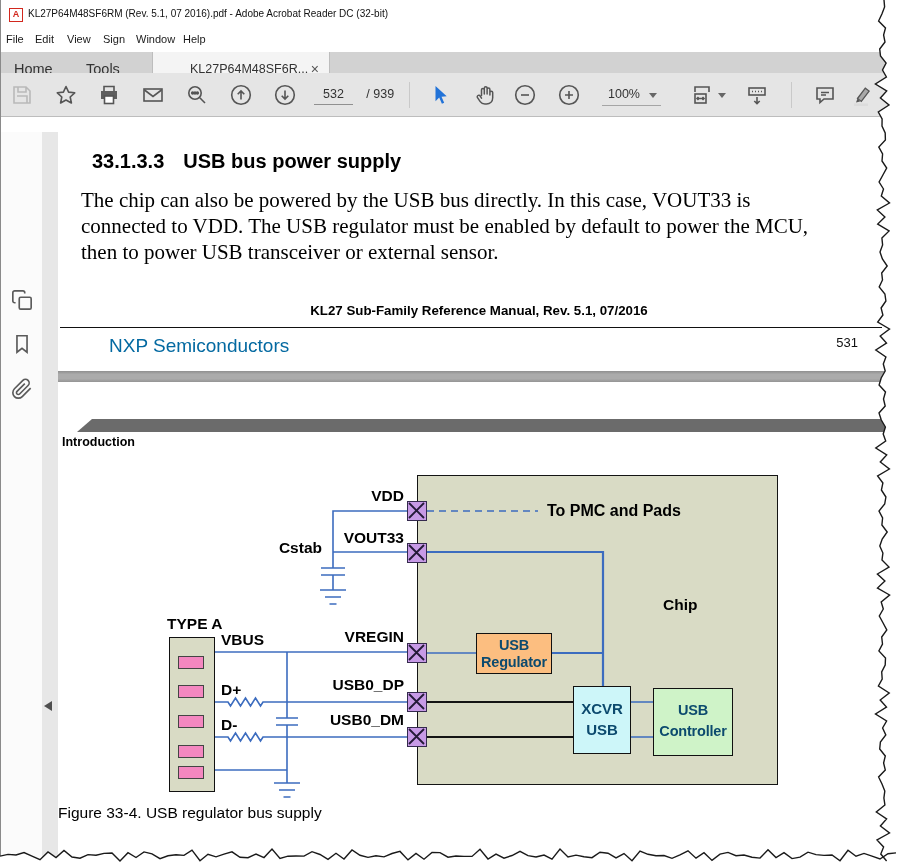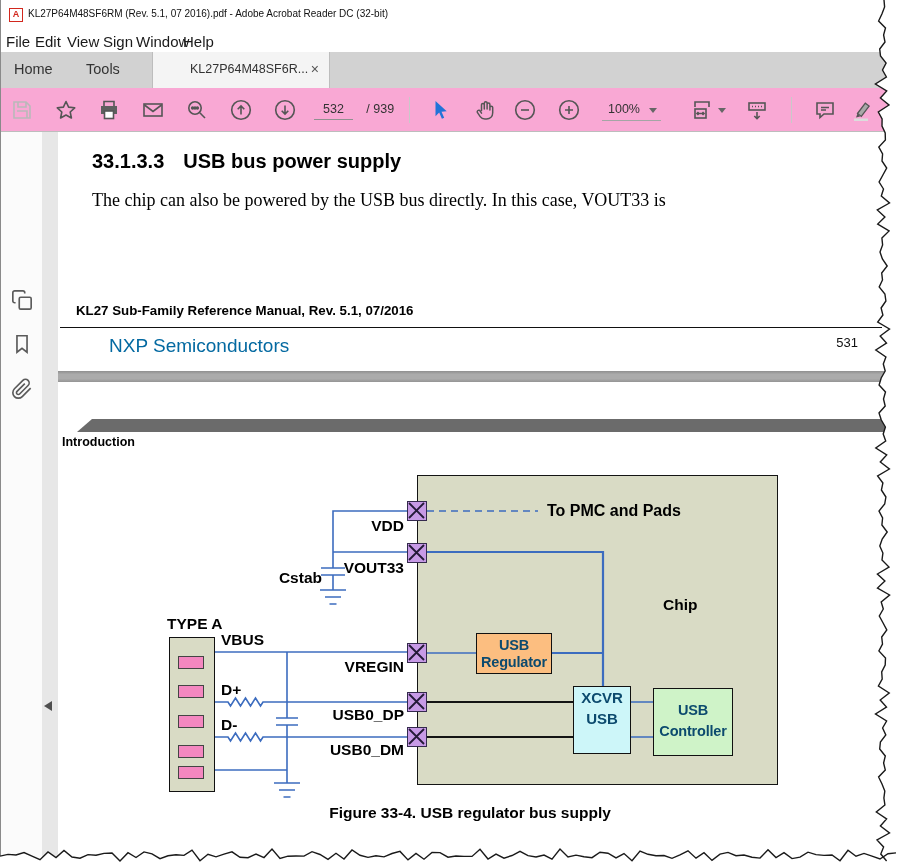--- a/index.html
+++ b/index.html
@@ -5,28 +5,28 @@
   html,body{margin:0;padding:0;background:#fff;}
   .screen{position:relative;width:900px;height:864px;background:#fff;overflow:hidden;
           font-family:"Liberation Sans",sans-serif;}
   
   .titlebar{position:absolute;left:0;top:0;width:100%;height:30px;background:#fff;}
   .app-icon{position:absolute;left:9px;top:8px;width:14px;height:14px;border:1.5px solid #d2281e;
             box-sizing:border-box;color:#d2281e;font:bold 9px/11px "Liberation Sans",sans-serif;
             text-align:center;background:#fff;}
   .title-text{position:absolute;left:28px;top:8px;font-size:10px;color:#111;}
   .menubar{position:absolute;left:0;top:30px;width:100%;height:22px;background:#fff;}
-  .menubar span{position:absolute;top:3px;font-size:15px;color:#1a1a1a;}
+  .menubar span{position:absolute;top:3px;font-size:11px;color:#1a1a1a;}
   .tabbar{position:absolute;left:0;top:52px;width:100%;height:36px;background:#d2d2d2;}
   .tab-static{position:absolute;top:9px;font-size:14.5px;color:#333;}
   .tab-active{position:absolute;left:152px;top:0;width:178px;height:36px;background:#f4f4f4;
               border-left:1px solid #bdbdbd;border-right:1px solid #bdbdbd;box-sizing:border-box;}
   .tab-active .tlabel{position:absolute;left:24px;top:10px;font-size:12.5px;color:#333;margin-left:13px;}
   .tab-close{position:absolute;right:10px;top:9px;font-size:14px;color:#555;}
-  .toolbar{position:absolute;left:0;top:88px;width:100%;height:44px;background:#f9a8d4;
+  .toolbar{position:absolute;left:0;top:73px;width:100%;height:44px;background:#e5e5e5;
            border-bottom:1px solid #bdbdbd;box-sizing:border-box;}
   .tico{position:absolute;top:10px;width:24px;height:24px;}
   .tico svg{display:block}
   .tsep{position:absolute;top:9px;width:1px;height:26px;background:#c9c9c9;}
   .pagefield{position:absolute;left:314px;top:14px;font-size:12.5px;color:#333;}
   .pagefield .cur{border-bottom:1px solid #909090;padding:0 9px 3px 9px;}
   .pagefield .tot{margin-left:10px;}
   .zoombox{position:absolute;left:602px;top:14px;border-bottom:1px solid #a5a5a5;padding:0 4px 4px 6px;
            font-size:12.5px;color:#333;}
   .caret{display:inline-block;width:0;height:0;border-left:4px solid transparent;
@@ -40,53 +40,53 @@
   .page1{position:absolute;left:16px;top:0;right:0;height:239px;background:#fff;}
   .pagegap{position:absolute;left:16px;top:239px;right:0;height:11px;
            background:linear-gradient(#8f8f8f,#ababab 30%,#ababab 70%,#949494);}
   .page2{position:absolute;left:16px;top:250px;right:0;bottom:0;background:#fff;}
   .collapse-handle{position:absolute;left:2px;top:569px;width:0;height:0;border-top:5px solid transparent;
            border-bottom:5px solid transparent;border-right:8px solid #4f4f4f;}
   .win-edge{position:absolute;left:0;top:0;width:1px;height:856px;background:#8a8a8a;z-index:40;}
   
   .h1{position:absolute;left:50px;top:18px;font-weight:bold;font-size:20px;color:#000;}
   .h1 .num{margin-right:19px;}
-  .bodytxt{position:absolute;left:50px;top:56px;font-family:"Liberation Serif",serif;
-           font-size:18px;line-height:25.8px;color:#000;}
-  .manref{position:absolute;left:16px;right:18px;top:171px;font-weight:bold;
+  .bodytxt{position:absolute;left:39px;top:56px;font-family:"Liberation Serif",serif;
+           font-size:21px;line-height:25.8px;color:#000;}
+  .manref{position:absolute;left:16px;right:18px;top:171px;text-align:center;font-weight:bold;
           font-size:13.3px;color:#000;padding-left:18px;}
   .f-hr{position:absolute;left:18px;top:195px;width:822px;border-top:1.6px solid #111;}
   .f-left{position:absolute;left:20px;top:203px;font-size:19px;color:#0369a1;margin-left:47px;}
   .f-right{position:absolute;left:16px;width:800px;top:203px;text-align:right;font-size:13px;color:#111;}
   
   .introbar{position:absolute;left:35px;top:287px;right:0;height:13px;background:#6b6b6b;
             clip-path:polygon(15px 0,100% 0,100% 100%,0 100%);}
   .introlbl{position:absolute;left:20px;top:303px;font-weight:bold;font-size:12.5px;color:#000;}
-  .caption{position:absolute;left:16px;right:18px;top:672px;text-align:center;font-weight:bold;
+  .caption{position:absolute;left:16px;right:18px;top:672px;font-weight:normal;
            font-size:15.5px;color:#000;}
   
   .chip{position:absolute;left:375px;top:343px;width:361px;height:310px;background:#d9dbc5;
         border:1.6px solid #141414;box-sizing:border-box;z-index:1;}
   .wires{position:absolute;left:108px;top:328px;z-index:2;}
   .dbox{position:absolute;border:1.6px solid #111;box-sizing:border-box;text-align:center;
         font-weight:bold;color:#0c4a6e;z-index:3;}
   .reg{left:434px;top:501px;width:76px;height:41px;background:#fcbe80;
        font-size:14.5px;line-height:17px;padding-top:3px;letter-spacing:-0.2px;}
   .xcvr{left:531px;top:554px;width:58px;height:68px;background:#cdf6f9;
-        font-size:15px;line-height:21px;}
+        font-size:15px;line-height:21px;padding-top:11px;}
   .ctrl{left:611px;top:556px;width:80px;height:68px;background:#cff3c8;
         font-size:14.5px;line-height:21px;padding-top:11px;letter-spacing:-0.2px;}
   .conn{left:127px;top:505px;width:46px;height:155px;background:#d9dbc5;}
   .cpin{position:absolute;left:8px;width:26px;height:13px;background:#f487c0;
         border:1.3px solid #444;box-sizing:border-box;}
   .pin{position:absolute;left:365px;width:20px;height:20px;background:#c79ae6;
        border:1.6px solid #342a4d;box-sizing:border-box;z-index:4;}
   .pin svg{display:block;}
   .lbl{position:absolute;font-weight:bold;font-size:15.5px;color:#000;z-index:5;white-space:nowrap;}
-  .ra{text-align:right;margin-top:30px;}
+  .ra{text-align:right;}
   .torn{position:absolute;left:0;top:0;z-index:60;pointer-events:none;}
 </style>
 </head>
 <body>
 
 <div class="screen">
 
   <div class="titlebar">
     <div class="app-icon">A</div>
     <div class="title-text">KL27P64M48SF6RM (Rev. 5.1, 07 2016).pdf - Adobe Acrobat Reader DC (32-bit)</div>
@@ -236,20 +236,22 @@
     <div class="page1"></div>
     <div class="pagegap"></div>
     <div class="page2"></div>
     <span class="collapse-handle"></span>
 
     <div class="h1">
       <span class="num">33.1.3.3</span><span>USB bus power supply</span>
     </div>
     <div class="bodytxt">
       <div>The chip can also be powered by the USB bus directly. In this case, VOUT33 is</div>
+      <div>connected to VDD. The USB regulator must be enabled by default to power the MCU,</div>
+      <div>then to power USB transceiver or external sensor.</div>
     </div>
     <div class="manref">KL27 Sub-Family Reference Manual, Rev. 5.1, 07/2016</div>
     <div class="f-hr"></div>
     <div class="f-left">NXP Semiconductors</div>
     <div class="f-right">531</div>
 
     <div class="introbar"></div>
     <div class="introlbl">Introduction</div>
 
     <div class="chip"></div>

